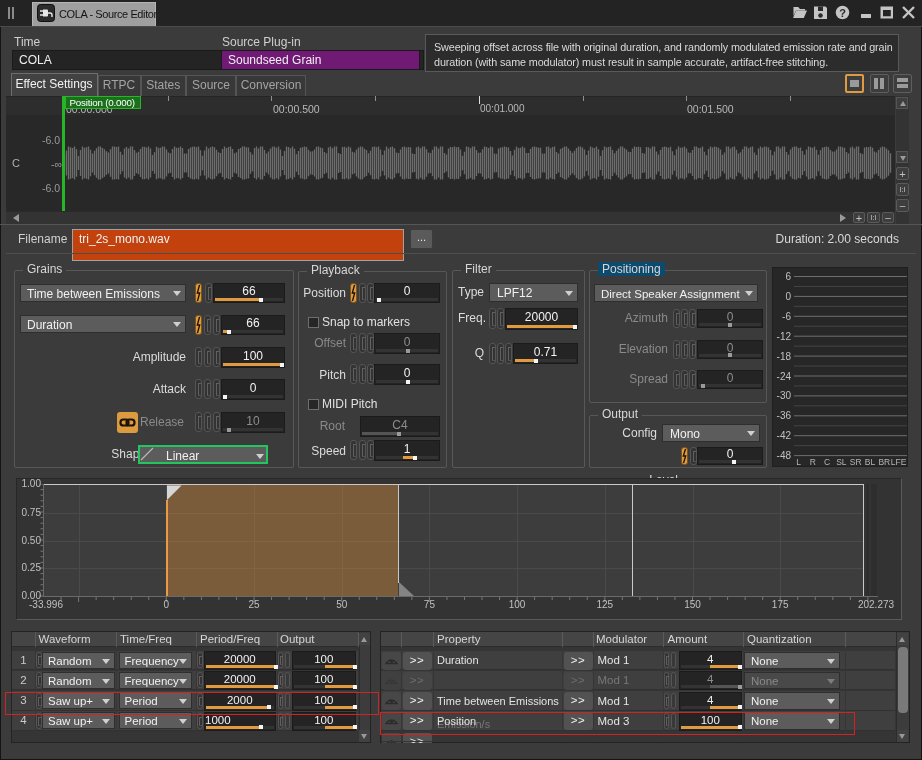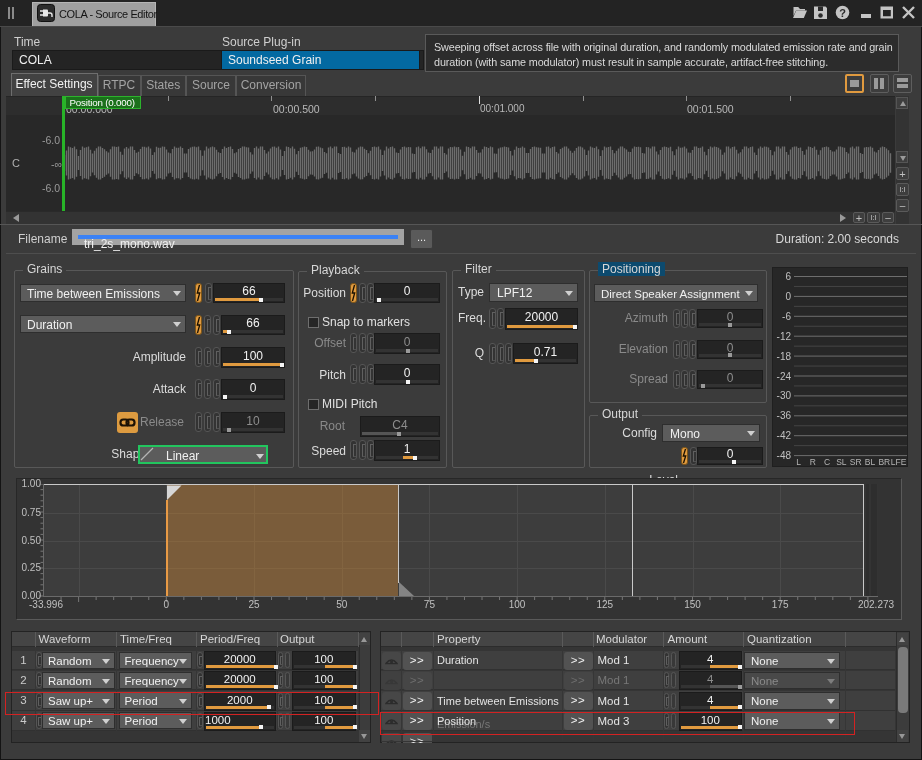--- a/index.html
+++ b/index.html
@@ -36,21 +36,21 @@
 <div style="left:902px;top:6px;width:13px;height:13px;">
     <svg width="13" height="13" style="position:absolute;left:0;top:0">
       <path d="M1 1 L12 12 M12 1 L1 12" stroke="#c4c4c4" stroke-width="2.4"></path>
     </svg>
   </div>
 <div style="left:14px;top:33px;height:18px;line-height:18px;font-size:12px;color:#cfcfcf;position:absolute;white-space:nowrap;">Time</div>
 <div style="left:12px;top:50px;width:412px;height:20px;background:#242424;border:1px solid #1a1a1a;box-sizing:border-box">
     <span style="left:6px;top:0;line-height:18px;color:#f0f0f0;font-size:12px">COLA</span>
   </div>
 <div style="left:222px;top:33px;height:18px;line-height:18px;font-size:12px;color:#cfcfcf;position:absolute;white-space:nowrap;">Source Plug-in</div>
-<div style="left:221px;top:50px;width:199px;height:20px;background:#0369a1;border:1px solid #1a1a1a;box-sizing:border-box">
+<div style="left:221px;top:50px;width:199px;height:20px;background:#701a75;border:1px solid #1a1a1a;box-sizing:border-box">
     <span style="left:6px;top:0;line-height:18px;color:#f0f0f0;font-size:12px">Soundseed Grain</span>
   </div>
 <div style="left:425px;top:34px;width:474px;height:38px;background:#2c2c2c;border:1px solid #5a5a5a;box-sizing:border-box">
     <span style="left:8px;top:5px;font-size:10.8px;color:#dadada;line-height:15px;white-space:nowrap;letter-spacing:-0.12px">Sweeping offset across file with original duration, and randomly modulated emission rate and grain<br>duration (with same modulator) must result in sample accurate, artifact-free stitching.</span>
   </div>
 <div style="left:845px;top:74px;width:19px;height:19px;background:#3d3d3d;border:2px solid #e09a3f;border-radius:2px;box-sizing:border-box">
     <i style="left:3px;top:4px;width:9px;height:7px;background:#9a9a9a"></i>
   </div>
 <div style="left:870px;top:74px;width:19px;height:19px;background:#3d3d3d;border:1px solid #5e5e5e;border-radius:2px;box-sizing:border-box">
     <i style="left:3px;top:3px;width:4px;height:11px;background:#9a9a9a"></i>
@@ -117,21 +117,21 @@
 <div style="left:896px;top:167px;width:13px;height:13px;background:#3e3e3e;border:1px solid #5a5a5a;border-radius:2px;box-sizing:border-box;text-align:center">
     <span style="left:0;right:0;top:0;text-align:center;line-height:12px;font-size:11px;color:#c0c0c0">+</span>
   </div>
 <div style="left:896px;top:183px;width:13px;height:13px;background:#3e3e3e;border:1px solid #5a5a5a;border-radius:2px;box-sizing:border-box;text-align:center">
     <span style="left:0;right:0;top:0;text-align:center;line-height:12px;font-size:8px;color:#c0c0c0">l:l</span>
   </div>
 <div style="left:896px;top:199px;width:13px;height:13px;background:#3e3e3e;border:1px solid #5a5a5a;border-radius:2px;box-sizing:border-box;text-align:center">
     <span style="left:0;right:0;top:0;text-align:center;line-height:11px;font-size:10px;color:#c0c0c0">–</span>
   </div>
 <div style="left:18px;top:230px;height:18px;line-height:18px;font-size:12px;color:#cfcfcf;position:absolute;white-space:nowrap;">Filename</div>
-<div style="left:72px;top:229px;width:332px;height:16px;background:#3b82f6;border:6px solid #a3a3a3;box-sizing:border-box">
+<div style="left:72px;top:229px;width:332px;height:32px;background:#c2410c;border:1px solid #a3a3a3;box-sizing:border-box">
     <span style="left:6px;top:0;line-height:18px;color:#f0f0f0;font-size:12px">tri_2s_mono.wav</span>
   </div>
 <div style="left:410px;top:229px;width:23px;height:20px;background:#5a5a5a;border:1px solid #3c3c3c;border-radius:2px;box-sizing:border-box;text-align:center">
     <span style="left:0;right:0;top:0;text-align:center;line-height:14px;font-size:11px;color:#e8e8e8">...</span>
   </div>
 <div style="left:699px;top:230px;width:200px;height:18px;text-align:right;line-height:18px;font-size:12px;color:#d8d8d8;position:absolute;white-space:nowrap">Duration: 2.00 seconds</div>
 <div style="left:6px;top:253px;width:910px;height:1px;background:#4e4e4e"></div>
 <div style="left:14px;top:270px;width:278px;height:196px;border:1px solid #585858;border-radius:2px;position:absolute"></div>
 <div style="left:23px;top:262px;height:14px;background:#3b3b3b;padding:0 4px;font-size:12px;color:#d6d6d6;line-height:14px;position:absolute">Grains</div>
 <div style="left:20px;top:284px;width:166px;height:18px;background:linear-gradient(#636363,#555) ;background:#5c5c5c;border:1px solid #2e2e2e;box-sizing:border-box;position:absolute">

